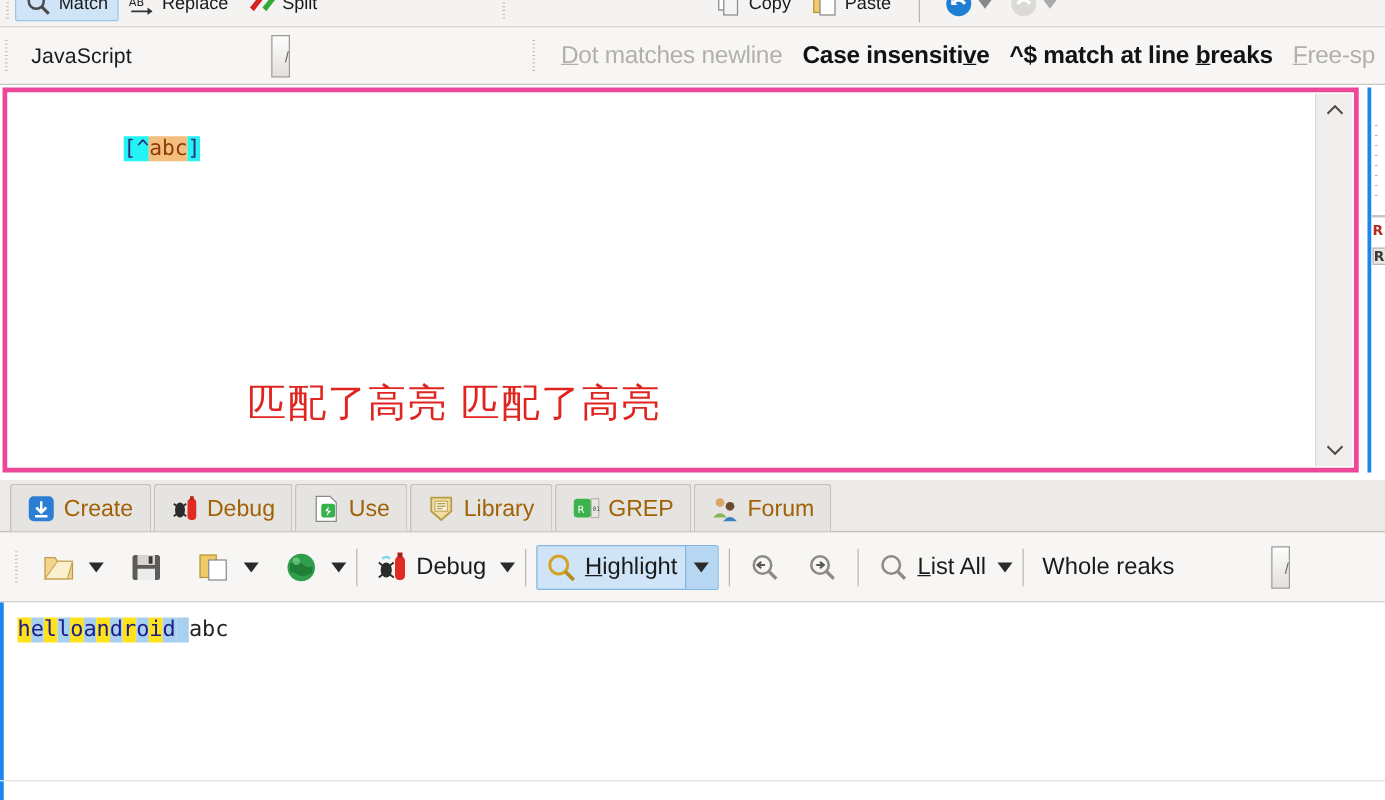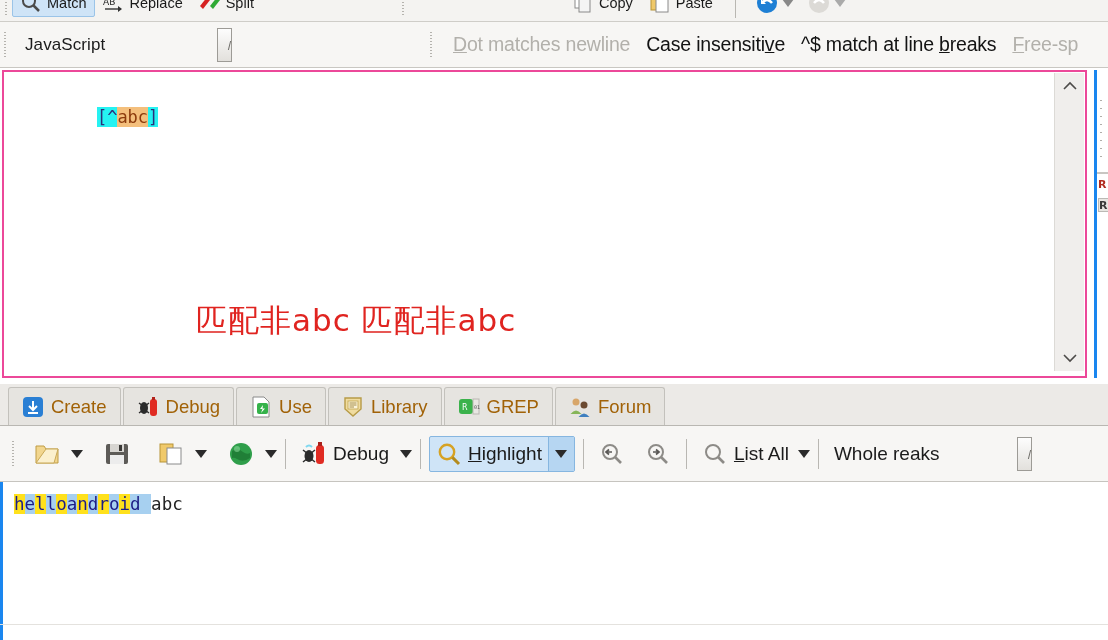--- a/index.html
+++ b/index.html
@@ -80,31 +80,31 @@
   }
   .opt-items {
     display: flex; align-items: center; gap: 0;
     margin-left: 8px;
     height: 44px;
   }
   .optbtn {
     font-size: 19.5px; padding: 2px 8px;
     white-space: nowrap;
     color: #131313;
-    font-weight: 400;
+    font-weight: 700;
     letter-spacing: -.2px;
   }
   .optbtn.off { color: #b2b0ab; font-weight: 400; }
   .optbtn u { text-decoration: underline; }
 
   
   .regex-pane {
     position: absolute; left: 2px; top: 70px;
     width: 1085px; height: 308px;
-    border: 2px solid #ec4899;
+    border: 4px solid #ec4899;
     background: #ffffff;
   }
   .regex-inner {
     position: absolute; inset: 0;
     background: #ffffff;
     display: block;
   }
   .regex-line {
     position: absolute; left: 11px; top: 12px;
     font-family: "DejaVu Sans Mono", monospace;
@@ -352,21 +352,21 @@
     </div>
   </div>
 
   <div class="regex-pane">
     <div class="regex-inner">
 
       <div class="regex-line">
         <span class="rx-brk">[^</span><span class="rx-cls">abc</span><span class="rx-brk">]</span>
       </div>
 
-      <div class="cn-note">匹配非abc  匹配非abc</div>
+      <div class="cn-note">匹配了高亮  匹配了高亮</div>
 
       <div class="ed-scroll">
         <div class="arrow up">
           <svg width="16" height="12" viewBox="0 0 16 12">
               <path d="M2 9 L8 3 L14 9" fill="none" stroke="#4d4b49" stroke-width="1.6"></path>
             </svg>
         </div>
         <div class="arrow dn">
           <svg width="16" height="12" viewBox="0 0 16 12">
               <path d="M2 3 L8 9 L14 3" fill="none" stroke="#4d4b49" stroke-width="1.6"></path>

